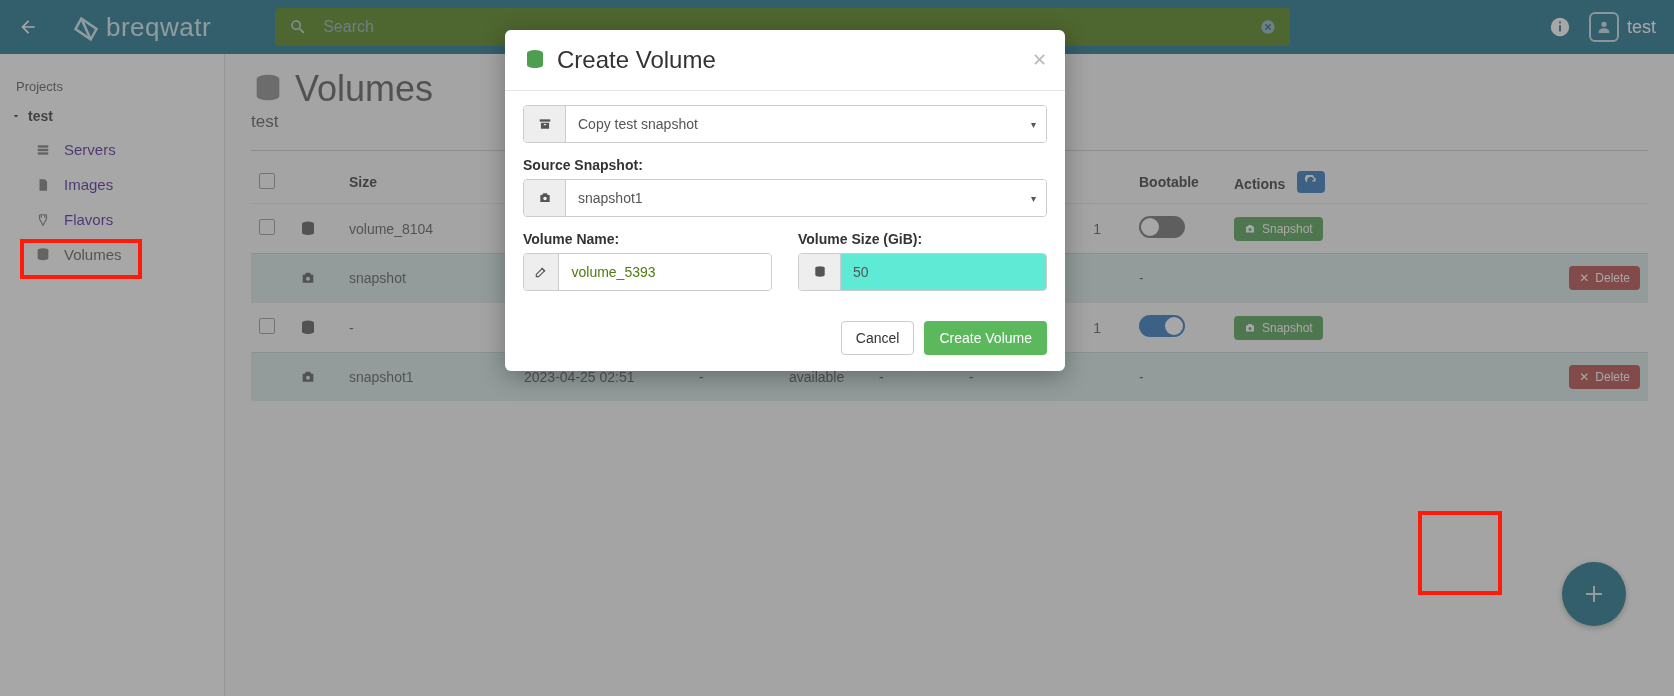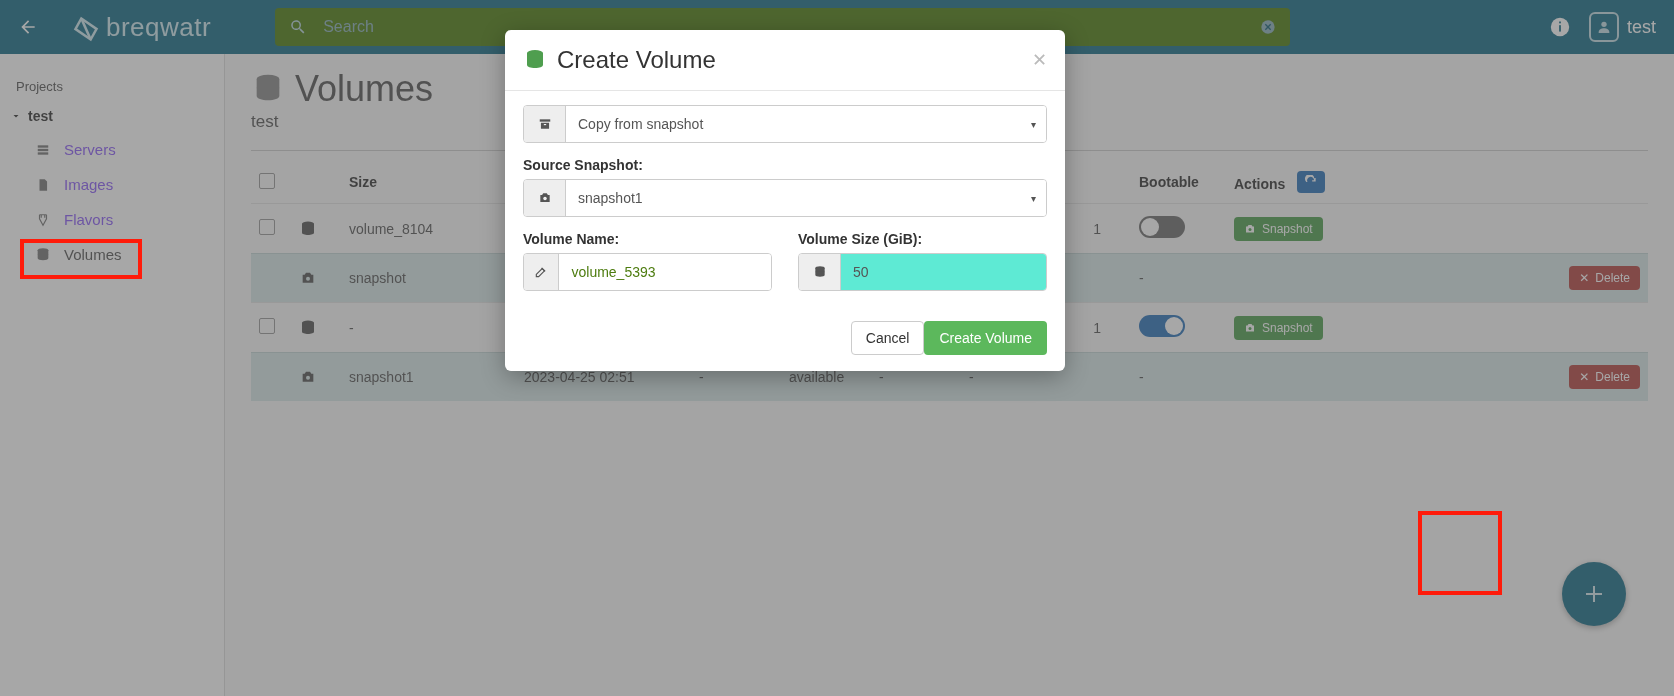--- a/index.html
+++ b/index.html
@@ -19,21 +19,21 @@
 .topright { margin-left: auto; display: flex; align-items: center; gap: 18px; }
 .info-icon { font-size: 20px; color: #fff; }
 .userbox { display: flex; align-items: center; gap: 8px; color: #fff; font-size: 18px; }
 .usericon { width: 30px; height: 30px; border: 2px solid #c3dde4; border-radius: 6px; display: flex; align-items: center; justify-content: center; }
 
 
 .body { display: flex; height: calc(100% - 54px); }
 .sidebar { width: 225px; background: #fff; border-right: 1px solid #ddd; padding: 21px 0; }
 .sidebar .sect { font-size: 13px; color: #555; padding: 4px 16px 10px; }
 .proj { display: flex; align-items: center; gap: 6px; padding: 4px 10px 8px; font-weight: 600; cursor: pointer; }
-.navitem { display: flex; align-items: center; gap: 12px; padding: 9px 10px 9px 34px; color: #8b5cf6; cursor: pointer; font-size: 15px; }
+.navitem { display: flex; align-items: center; gap: 12px; padding: 9px 10px 9px 34px; color: #4c1d95; cursor: pointer; font-size: 15px; }
 .navitem .nicon { width: 18px; display: flex; justify-content: center; color: #777; }
 .navitem.active { color: #555; }
 
 
 .main { flex: 1; padding: 14px 26px; position: relative; }
 .page-title { display: flex; align-items: center; gap: 10px; color: #555; }
 .page-title h1 { font-size: 36px; font-weight: 500; color: #555; }
 .subt { font-size: 17px; color: #555; margin-top: 2px; }
 hr.divider { border: none; border-top: 1px solid #ccc; margin: 18px 0 10px; }
 
@@ -76,21 +76,21 @@
 .modal-body { padding: 14px 18px 6px; }
 .fld-label { font-weight: 700; font-size: 14px; margin-bottom: 6px; display: block; }
 .inputgrp { display: flex; border: 1px solid #ccc; border-radius: 4px; overflow: hidden; margin-bottom: 14px; height: 38px; position: relative; }
 .inputgrp .addon { width: 42px; background: #eee; border-right: 1px solid #ccc; display: flex; align-items: center; justify-content: center; color: #555; }
 .inputgrp .val { flex: 1; padding: 0 12px; display: flex; align-items: center; color: #555; background: #fff; }
 .inputgrp.disabled .val { background: #5eead4; }
 .inputgrp .caret { position: absolute; right: 10px; top: 50%; transform: translateY(-50%); color: #555; font-size: 10px; }
 .inputgrp input { border: none; outline: none; width: 100%; height: 100%; padding: 0 12px; font-size: 14px; color: #4d7c0f; }
 .row2 { display: flex; gap: 26px; }
 .row2 > div { flex: 1; }
-.modal-foot { padding: 10px 18px 16px; display: flex; justify-content: flex-end; }
+.modal-foot { padding: 10px 18px 16px; display: flex; justify-content: flex-end; gap: 10px; }
 .mbtn { padding: 8px 14px; border-radius: 4px; font-size: 14px; cursor: pointer; border: 1px solid transparent; }
 .mbtn-cancel { background: #fff; border-color: #ccc; color: #333; }
 .mbtn-create { background: #5cb85c; color: #fff; }
 
 
 svg { display: block; }
 </style>
 </head>
 <body>
 <div class="app">
@@ -330,21 +330,21 @@
     </div>
     <div class="modal-body">
       <div class="inputgrp">
         <span class="addon">
             <svg width="16" height="14" viewBox="0 0 24 24" fill="currentColor">
               <rect x="3" y="4" width="18" height="4"></rect>
               <path d="M5 10h14v10H5z"></path>
               <rect x="10" y="12" width="4" height="2" fill="#eee"></rect>
             </svg>
           </span>
-        <span class="val">Copy from snapshot</span>
+        <span class="val">Copy test snapshot</span>
         <span class="caret">▾</span>
       </div>
 
       <label class="fld-label">Source Snapshot:</label>
       <div class="inputgrp">
         <span class="addon">
             <svg width="16" height="14" viewBox="0 0 24 24" fill="currentColor">
               <path d="M4 7h3l2-3h6l2 3h3v12H4z"></path>
               <circle cx="12" cy="13" r="3" fill="#eee"></circle>
             </svg>

